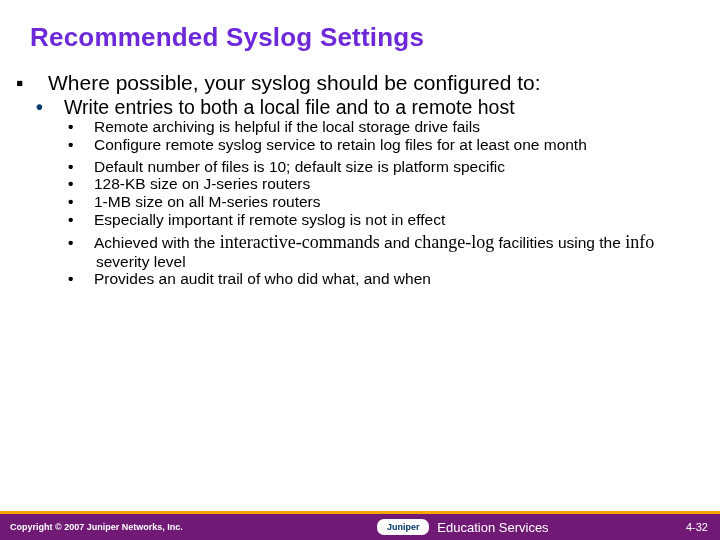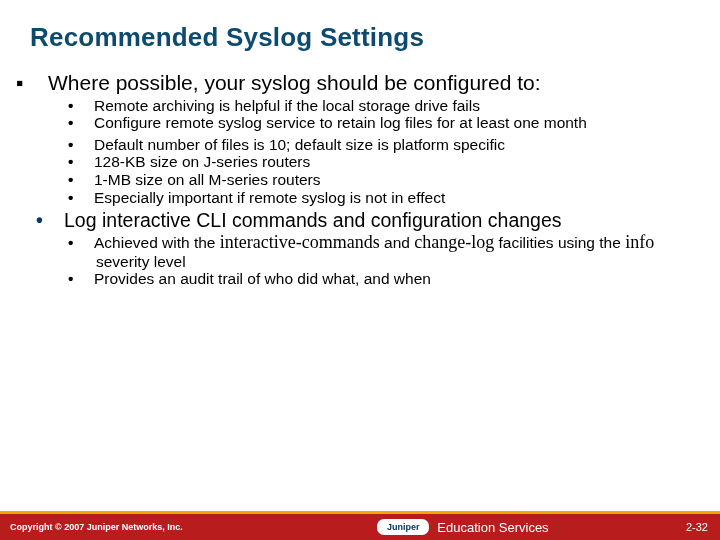--- a/index.html
+++ b/index.html
@@ -1,67 +1,67 @@
 <!DOCTYPE html>
 <html><head>
 <meta charset="utf-8">
 <style>
   * { margin: 0; padding: 0; box-sizing: border-box; }
   html, body { width: 720px; height: 540px; background: #fff; font-family: Arial, Helvetica, sans-serif; }
   .slide { width: 720px; height: 540px; position: relative; display: flex; flex-direction: column; }
-  .title { font-family: "Arial Black", Arial, sans-serif; font-weight: 900; color: #0c4a6e; font-size: 26px; padding: 22px 0 6px 30px; letter-spacing: 0.2px; font-stretch: condensed; }
+  .title { font-family: "Arial Black", Arial, sans-serif; font-weight: 900; color: #6d28d9; font-size: 26px; padding: 22px 0 6px 30px; letter-spacing: 0.2px; font-stretch: condensed; }
   .content { padding: 10px 34px 0 34px; color: #000; }
   .lvl1 { font-size: 21px; margin: 2px 0 2px 0; padding-left: 18px; text-indent: -18px; line-height: 1.12; }
   .lvl1 .bul { display:inline-block; width:14px; font-weight:900; }
   .lvl2 { font-size: 19.5px; margin: 0px 0 0 18px; padding-left: 16px; text-indent: -16px; line-height: 1.12; }
   .lvl2 .bul { color:#003a70; display:inline-block; width:12px; font-weight:900; }
   .lvl3 { font-size: 15.5px; margin: 0 0 0 48px; padding-left: 14px; text-indent: -14px; line-height: 1.14; }
   .lvl3 .bul { color:#000; display:inline-block; width:12px; font-weight:900; }
   .grp { margin-bottom: 4px; }
   .footer { position: absolute; bottom: 0; left: 0; right: 0; }
   .fstripe { height: 3px; background: #f7a600; }
-  .fbar { height: 26px; background: #b91c1c; display: flex; align-items: center; color: #fff; font-size: 9px; }
+  .fbar { height: 26px; background: #701a75; display: flex; align-items: center; color: #fff; font-size: 9px; }
   .copyright { padding-left: 10px; font-weight: bold; font-family: "Arial Narrow", Arial, sans-serif; font-size: 9px; flex: 0 0 240px; }
   .center { flex: 1; display:flex; align-items:center; justify-content:center; gap:8px; }
   .jlogo { width: 52px; height: 16px; background: #fff; color:#003a70; font-size:9px; font-weight:900; display:inline-flex; align-items:center; justify-content:center; border-radius:7px; font-family: "Arial Black", Arial; }
   .edu { font-family: "Arial Narrow", Arial, sans-serif; font-size: 13px; }
   .pageno { padding-right: 12px; font-family: "Arial Narrow", Arial, sans-serif; font-size: 11px; }
   code.mono { font-family: Liberation Serif, serif; font-size: 18px; }
 </style>
 </head>
 <body>
 
 <div class="slide">
   <div class="title">Recommended Syslog Settings</div>
   <div class="content">
     <div class="lvl1"><span class="bul">▪</span><span>Where possible, your syslog should be configured to:</span></div>
 
     <div class="grp">
+      <div class="lvl2"><span class="bul">•</span><span>Write entries to both a local file and to a remote host</span></div>
       <div class="lvl3"><span class="bul">•</span><span>Remote archiving is helpful if the local storage drive fails</span></div>
       <div class="lvl3"><span class="bul">•</span><span>Configure remote syslog service to retain log files for at least one month</span></div>
     </div>
 
     <div class="grp">
       <div class="lvl3"><span class="bul">•</span><span>Default number of files is 10; default size is platform specific</span></div>
       <div class="lvl3"><span class="bul">•</span><span>128-KB size on J-series routers</span></div>
       <div class="lvl3"><span class="bul">•</span><span>1-MB size on all M-series routers</span></div>
       <div class="lvl3"><span class="bul">•</span><span>Especially important if remote syslog is not in effect</span></div>
     </div>
 
     <div class="grp">
-      <div class="lvl2"><span class="bul">•</span><span>Log interactive CLI commands and configuration changes</span></div>
       <div class="lvl3"><span class="bul">•</span><span><span>Achieved with the </span><code class="mono">interactive-commands</code><span> and </span><code class="mono">change-log</code><span> facilities using the </span><code class="mono">info</code><span> severity level</span></span></div>
       <div class="lvl3"><span class="bul">•</span><span>Provides an audit trail of who did what, and when</span></div>
     </div>
   </div>
 
   <div class="footer">
     <div class="fstripe"></div>
     <div class="fbar">
       <div class="copyright">Copyright © 2007 Juniper Networks, Inc.</div>
       <div class="center">
         <span class="jlogo">Juniper</span>
         <span class="edu">Education Services</span>
       </div>
-      <div class="pageno">2-32</div>
+      <div class="pageno">4-32</div>
     </div>
   </div>
 </div>
 
 </body></html>

